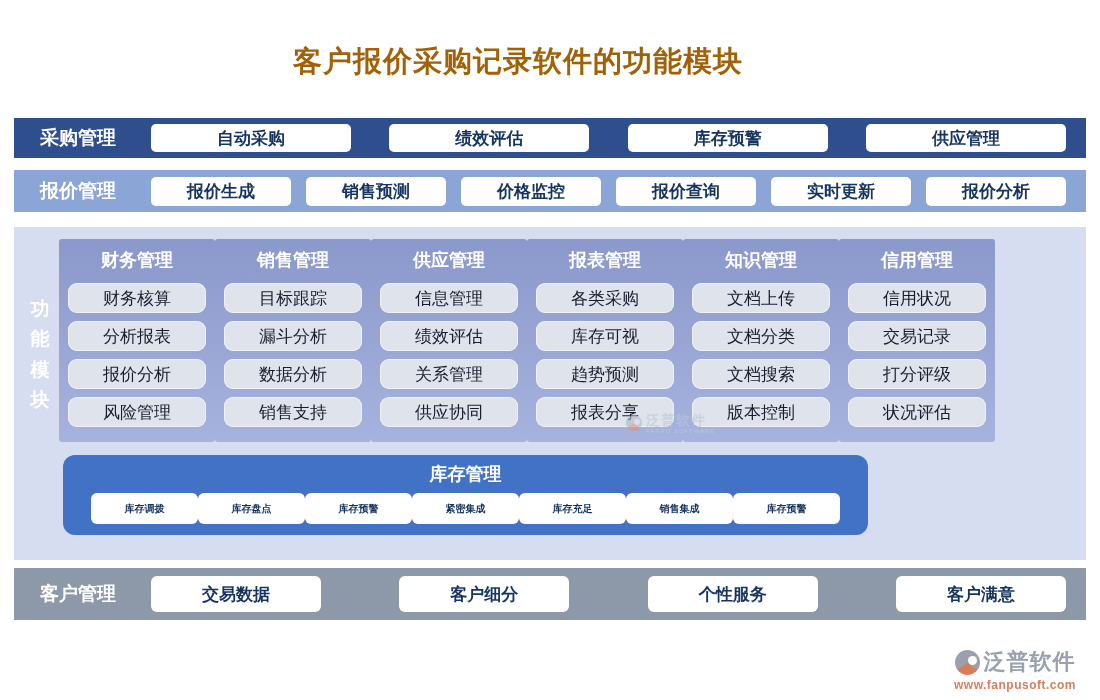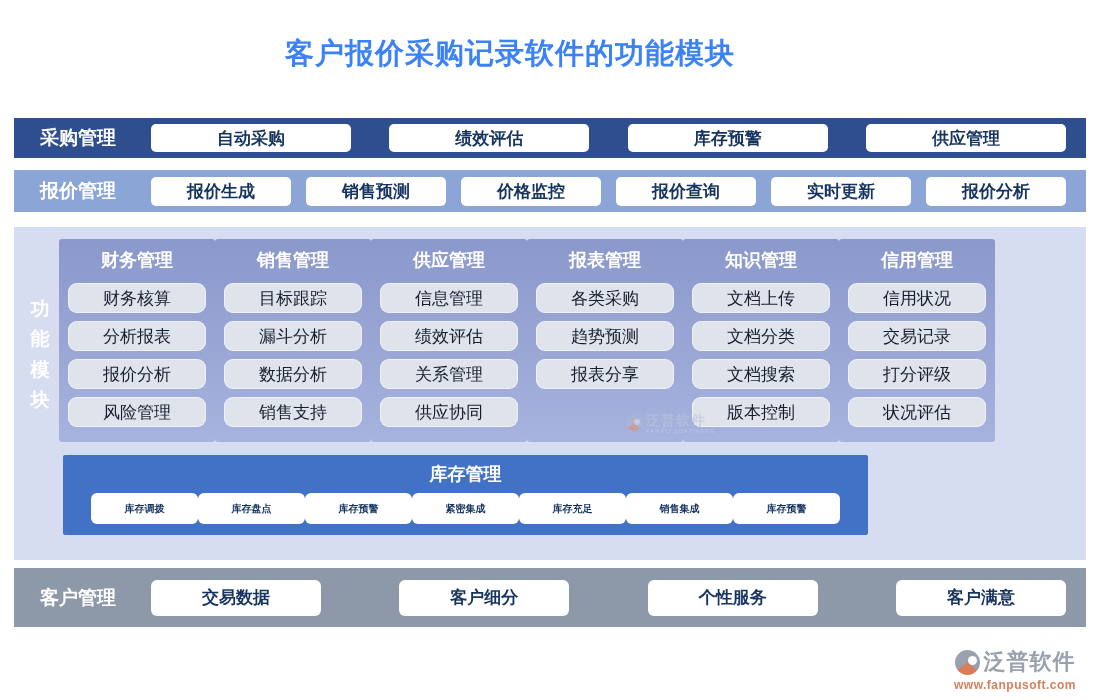--- a/index.html
+++ b/index.html
@@ -1,28 +1,28 @@
 <!DOCTYPE html>
 <html><head>
 <meta charset="utf-8">
 <style>
   html,body{margin:0;padding:0;}
   body{
     width:1100px;height:700px;background:#ffffff;position:relative;overflow:hidden;
     font-family:"Liberation Sans","DejaVu Sans",sans-serif;
   }
   .title{
-    position:absolute;top:34px;left:0;width:1020px;margin:0;
-    text-align:center;font-size:29px;font-weight:bold;color:#3b82f6;letter-spacing:1px;
+    position:absolute;top:34px;left:0;width:1020px;margin:8px;
+    text-align:center;font-size:29px;font-weight:bold;color:#a16207;letter-spacing:1px;
   }
   
   .bar{position:absolute;left:14px;width:1072px;display:flex;align-items:center;}
   .bar-purchase{top:118px;height:40px;background:#2e4e8e;}
   .bar-quote{top:170px;height:42px;background:#8ba5d6;}
-  .bar-customer{top:568px;height:59px;background:#8d98a9;}
+  .bar-customer{top:568px;height:52px;background:#8d98a9;}
   .bar-label{
     margin-left:26px;width:96px;flex:0 0 auto;
     color:#ffffff;font-size:19px;font-weight:bold;white-space:nowrap;
   }
   .bar-buttons{
     flex:1;display:flex;justify-content:space-between;
     margin-left:15px;margin-right:20px;
   }
   .pill-btn{
     background:#ffffff;border:none;border-radius:5px;cursor:pointer;
@@ -61,21 +61,21 @@
   }
   .col-item{
     width:calc(100% - 18px);height:30px;flex:0 0 auto;
     margin:0 auto 8px auto;background:#dfe3ec;border-radius:9px;
     display:flex;align-items:center;justify-content:center;
     color:#181d2e;font-size:17px;cursor:pointer;
     box-shadow:inset 0 0 0 1px rgba(255,255,255,0.55);
   }
   .inventory{
     position:absolute;left:49px;top:228px;width:805px;height:80px;
-    background:#4272c6;border-radius:2px;
+    background:#4272c6;border-radius:12px;
   }
   .inv-title{
     margin-top:7px;text-align:center;color:#ffffff;font-size:18px;font-weight:bold;
   }
   .inv-buttons{
     position:absolute;left:28px;right:28px;top:38px;
     display:flex;justify-content:space-between;
   }
   .inv-buttons .pill-btn{width:124px;height:31px;border-radius:6px;font-size:10px;}
   
@@ -152,20 +152,21 @@
     <div class="col-card">
       <div class="col-title">供应管理</div>
       <div class="col-item">信息管理</div>
       <div class="col-item">绩效评估</div>
       <div class="col-item">关系管理</div>
       <div class="col-item">供应协同</div>
     </div>
     <div class="col-card">
       <div class="col-title">报表管理</div>
       <div class="col-item">各类采购</div>
+      <div class="col-item">库存可视</div>
       <div class="col-item">趋势预测</div>
       <div class="col-item">报表分享</div>
     </div>
     <div class="col-card">
       <div class="col-title">知识管理</div>
       <div class="col-item">文档上传</div>
       <div class="col-item">文档分类</div>
       <div class="col-item">文档搜索</div>
       <div class="col-item">版本控制</div>
     </div>

